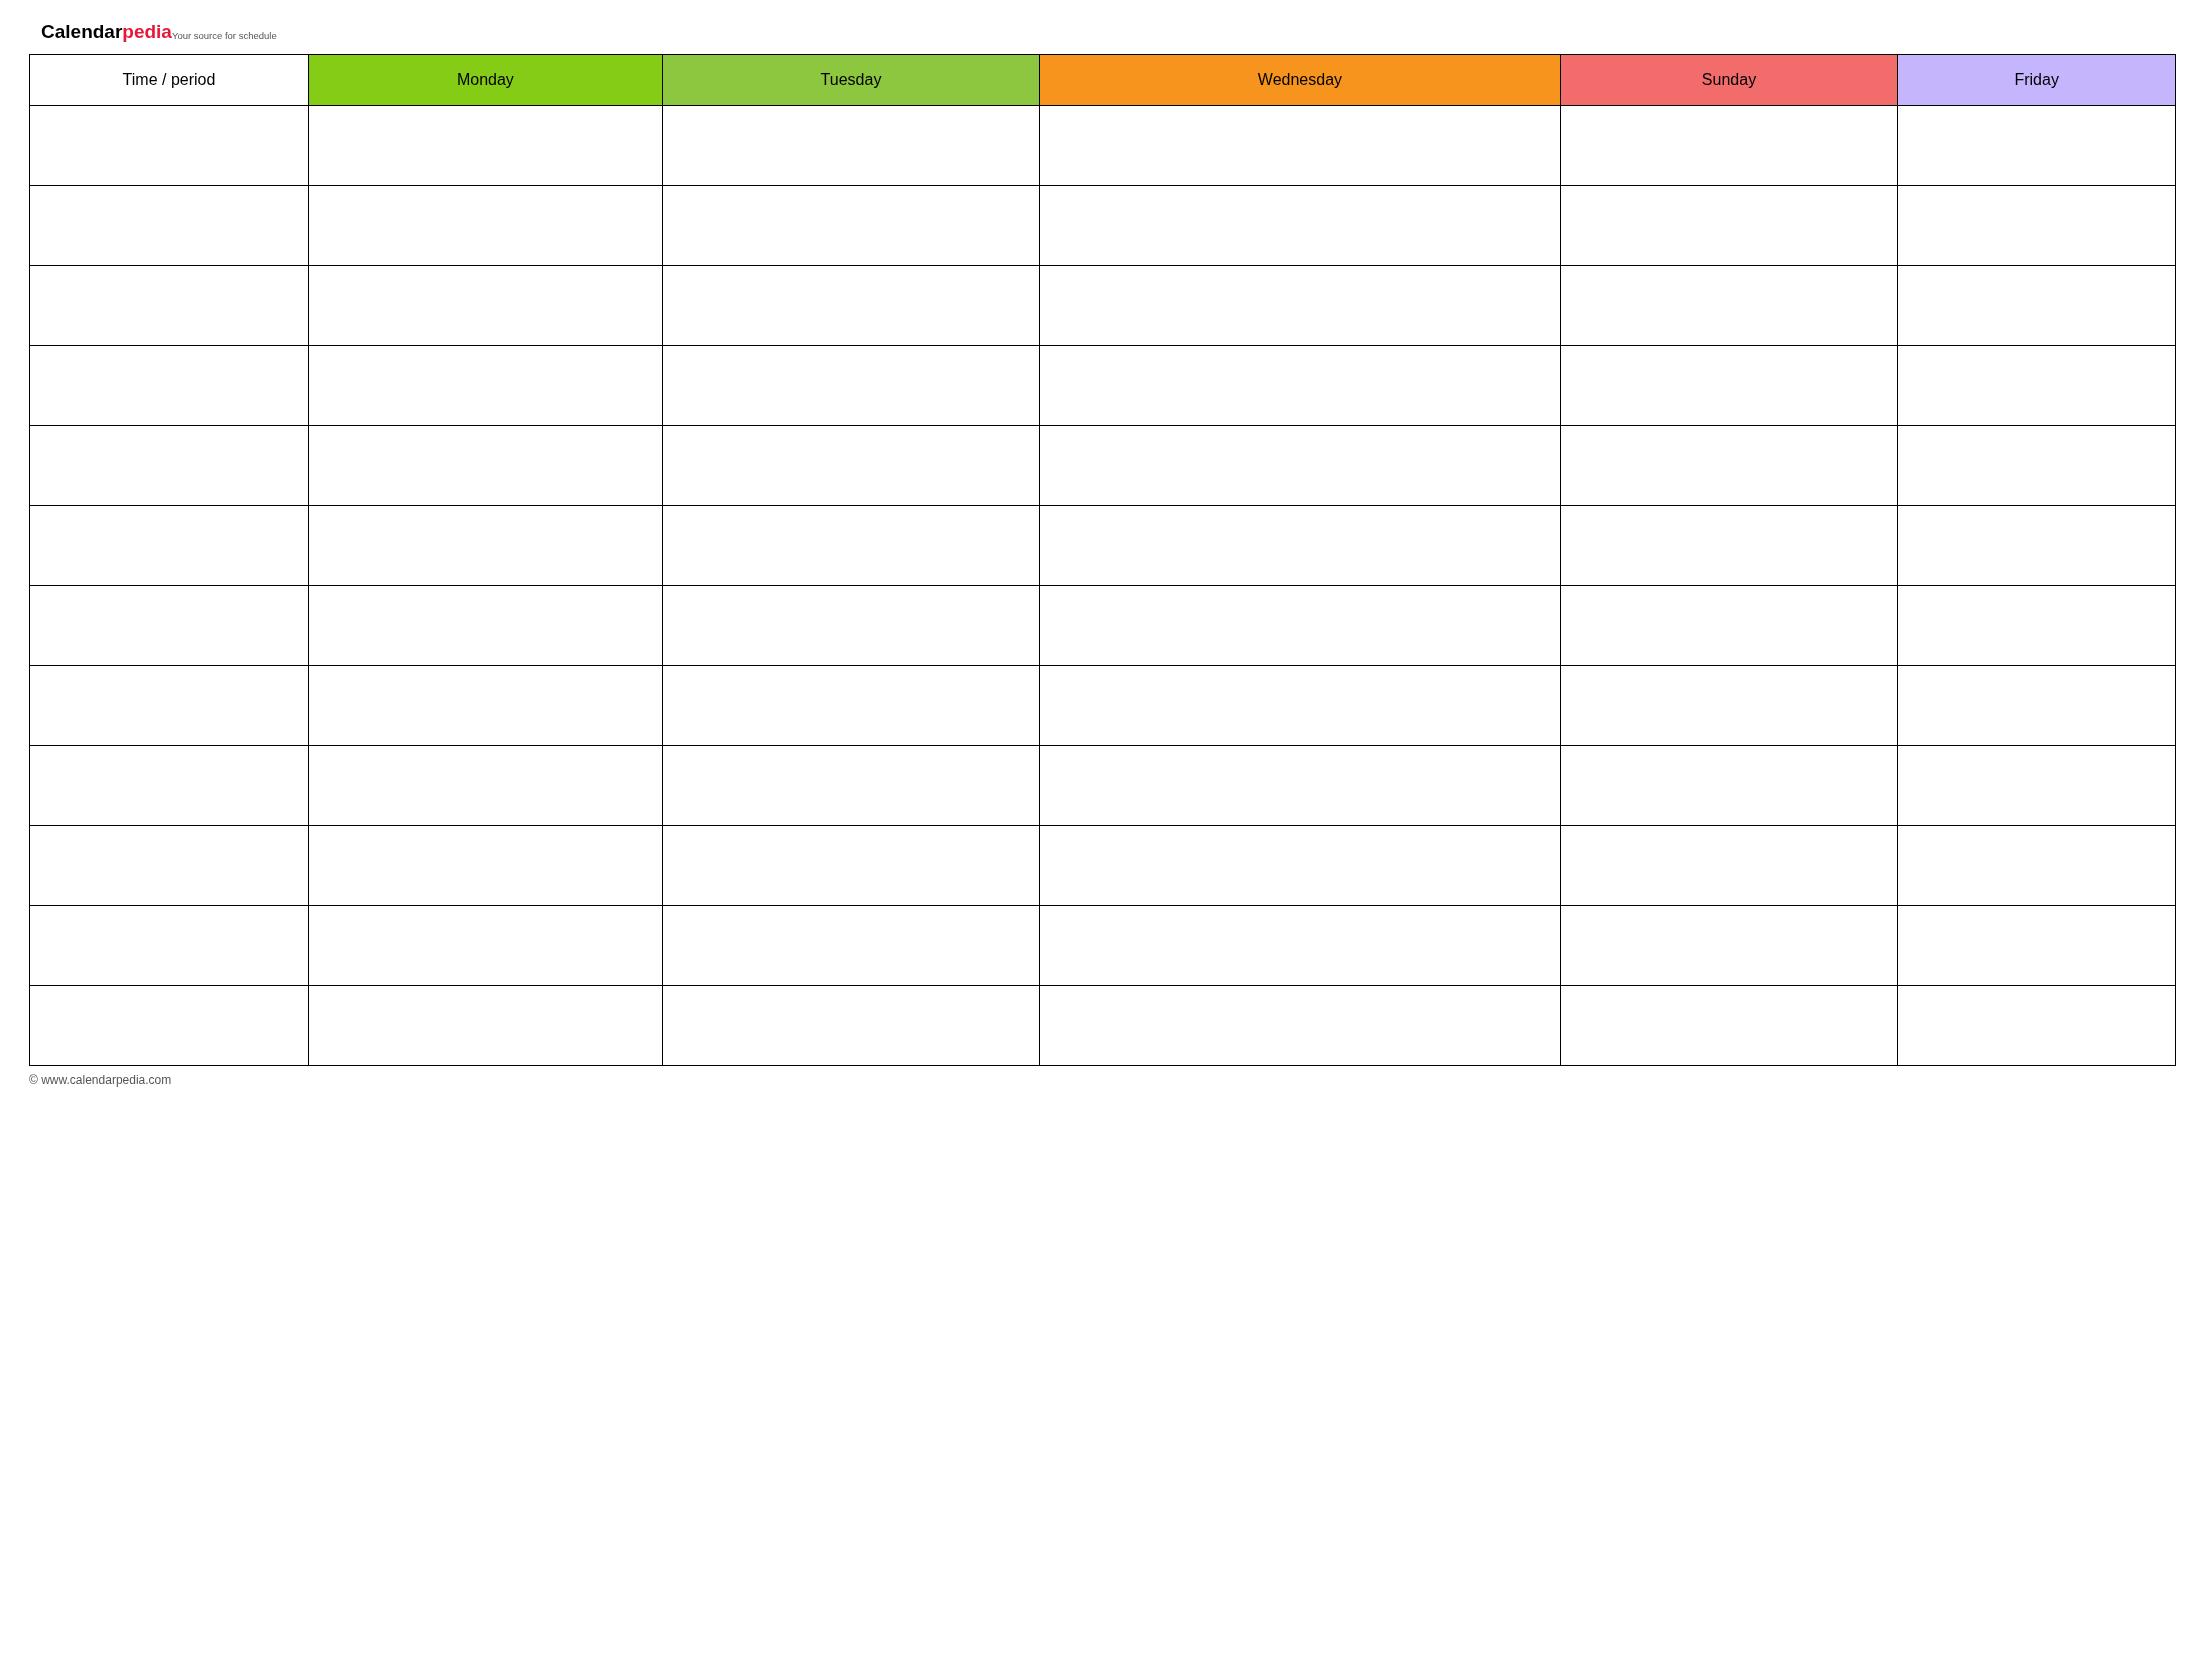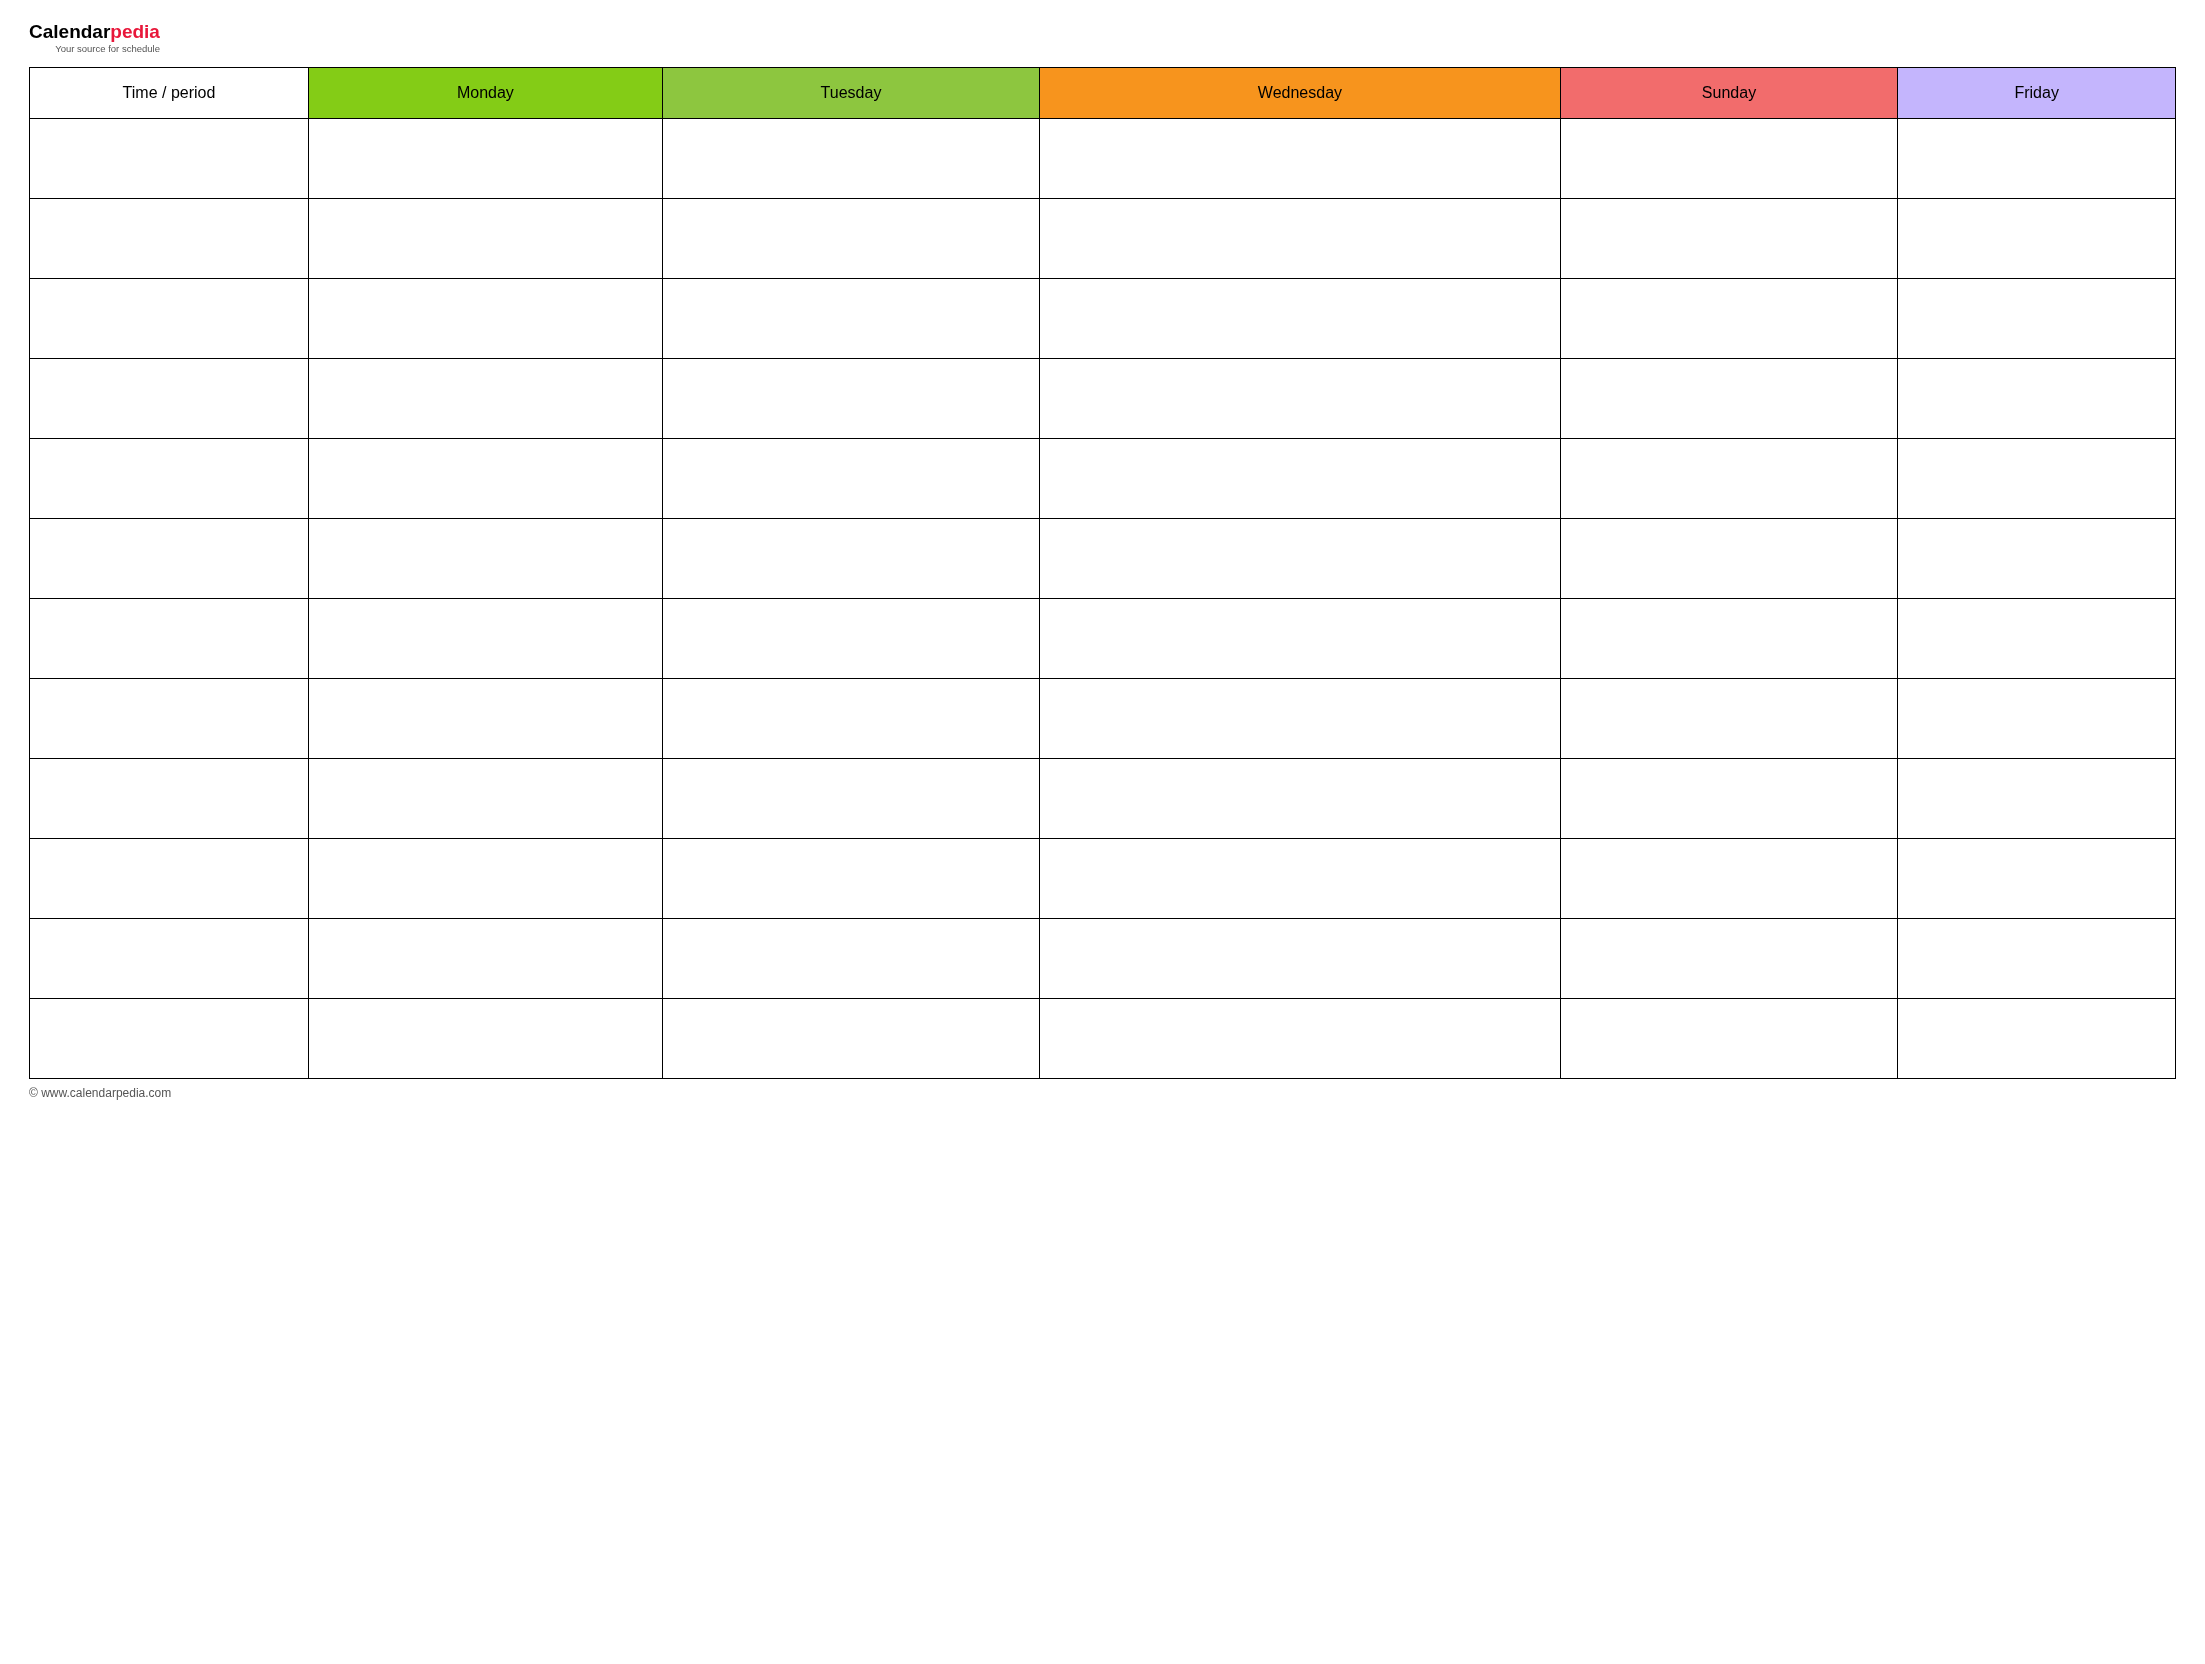--- a/index.html
+++ b/index.html
@@ -37,23 +37,24 @@
 
     .name-label {
       font-size: 16px;
       font-weight: bold;
       color: #000;
       margin-top: 4.4px;
     }
 
     .logo-section {
       display: flex;
-      flex-direction: column;
+      flex-direction: row;
       align-items: flex-end;
       text-align: right;
+      margin-left: 12px;
     }
 
     .logo-text {
       font-size: 19px;
       font-weight: bold;
       color: #000;
       line-height: 1;
     }
 
     .logo-text .pedia {

